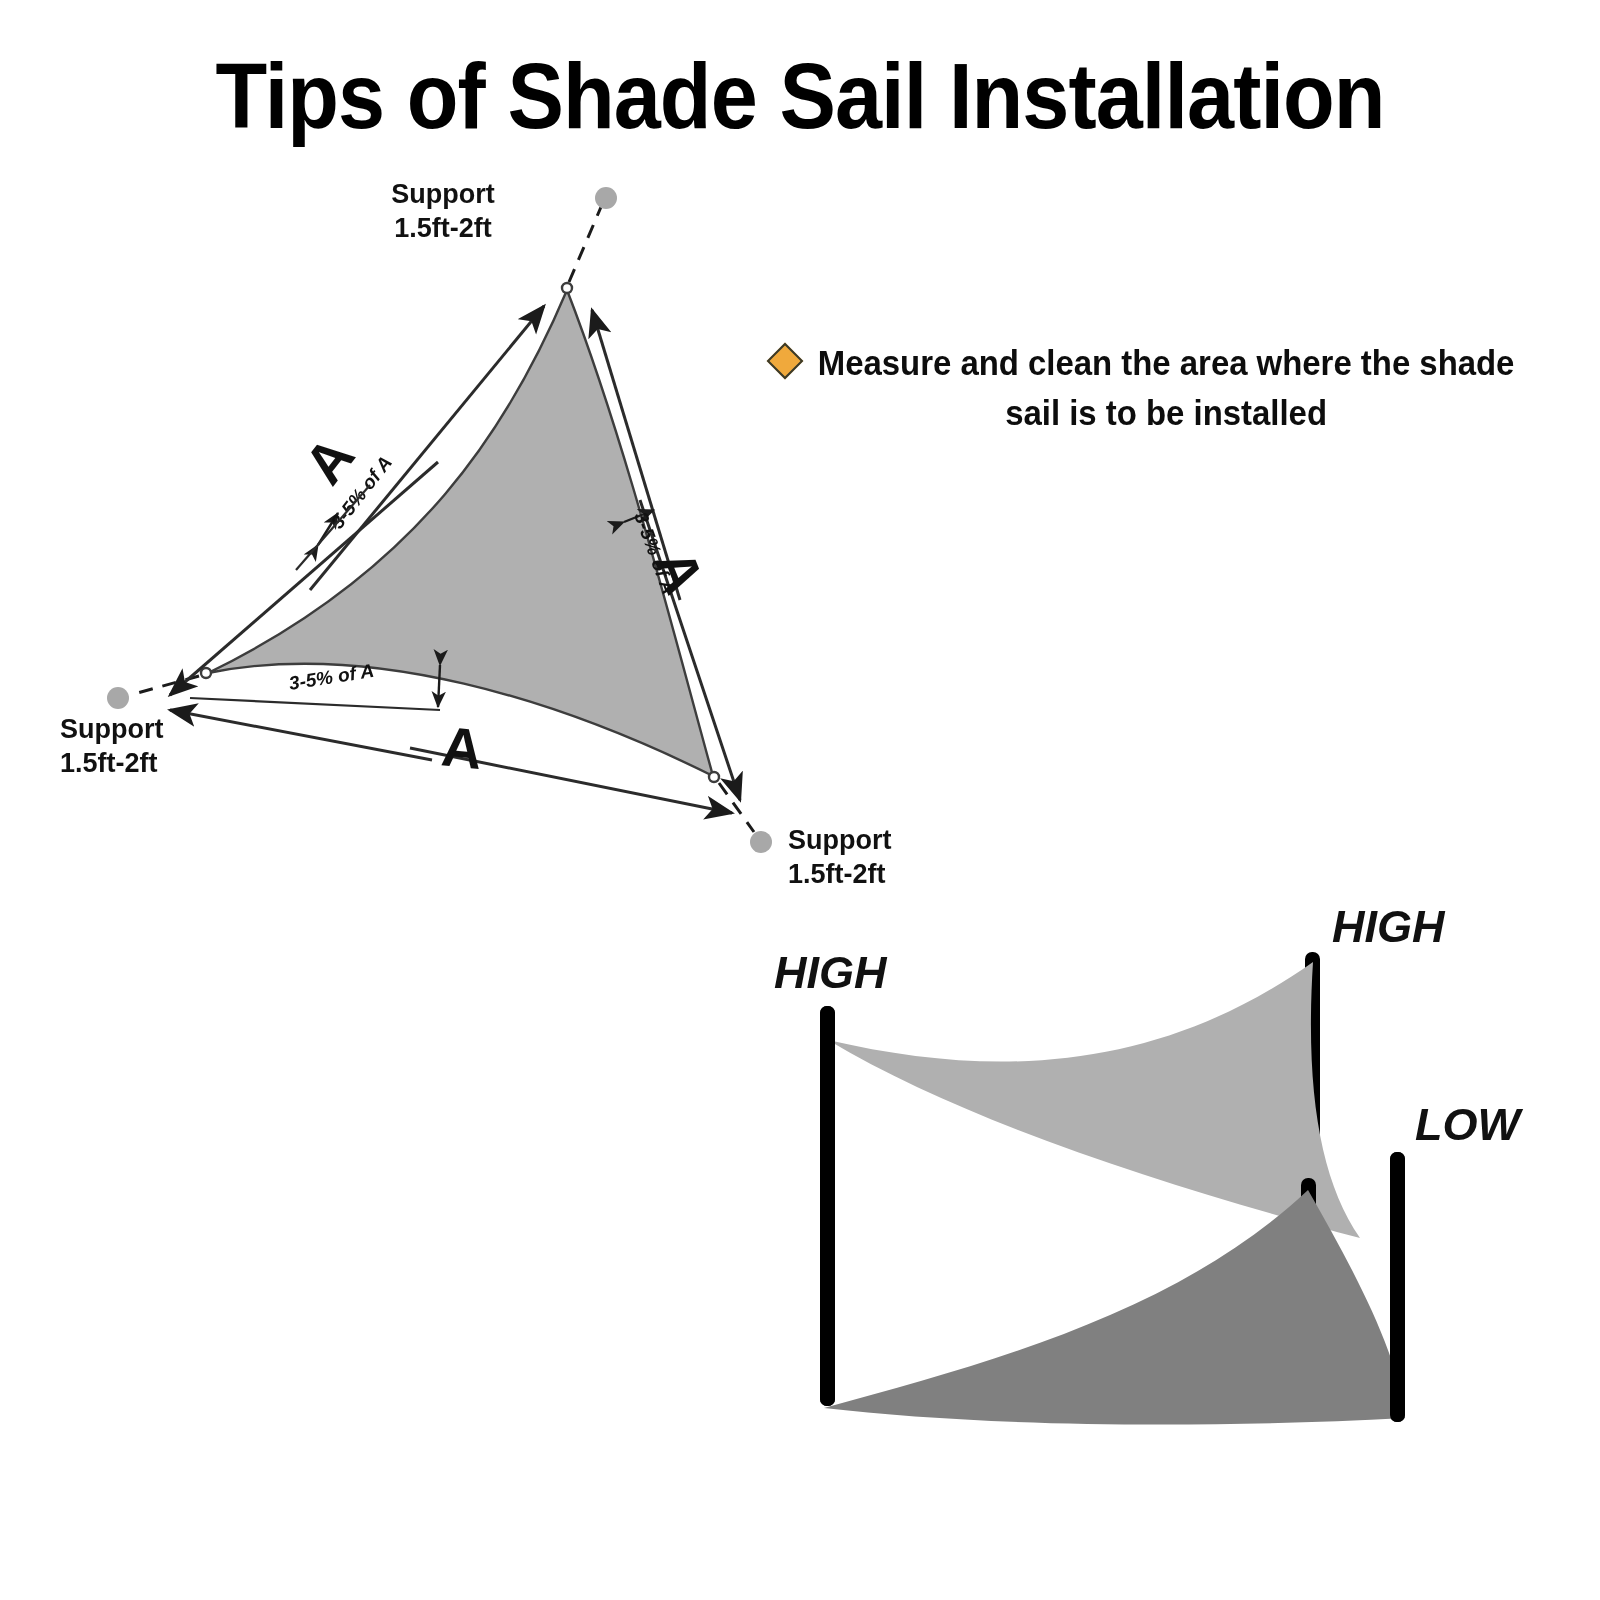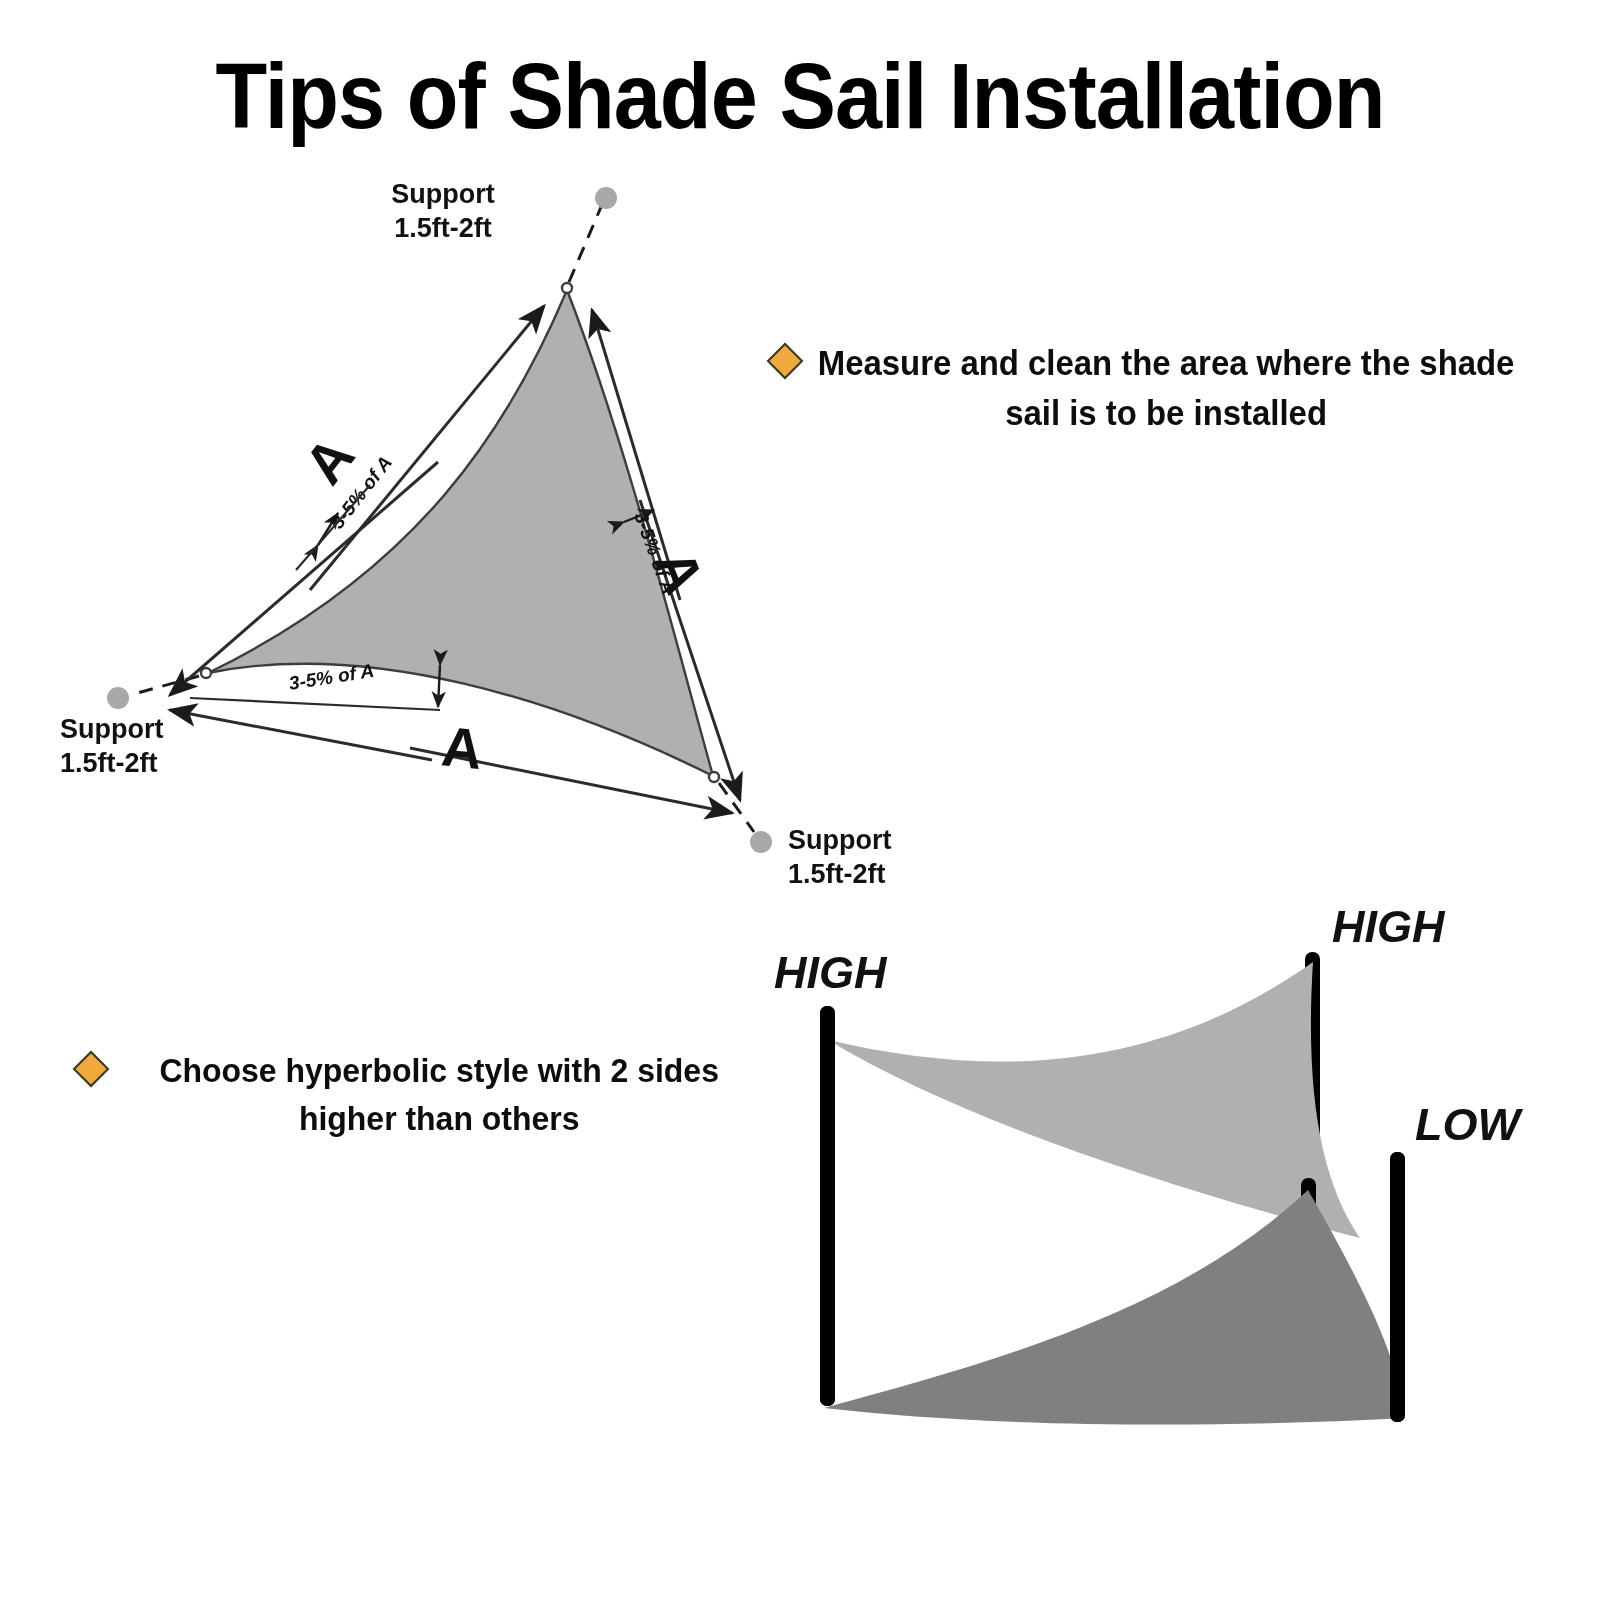--- a/index.html
+++ b/index.html
@@ -153,17 +153,13 @@
 </div>
 
 <div class="bullet-list" id="tips-list">
   <div class="bullet-row">
     <span class="diamond"></span>
     <span class="bullet-text">Measure and clean the area where the shade sail is to be installed</span>
   </div>
 </div>
 
 <div class="bullet-list" id="style-list">
-  <div class="bullet-row">
-    <span class="diamond"></span>
-    <span class="bullet-text">Choose hyperbolic style with 2 sides higher than others</span>
-  </div>
 </div>
 
 </body></html>

